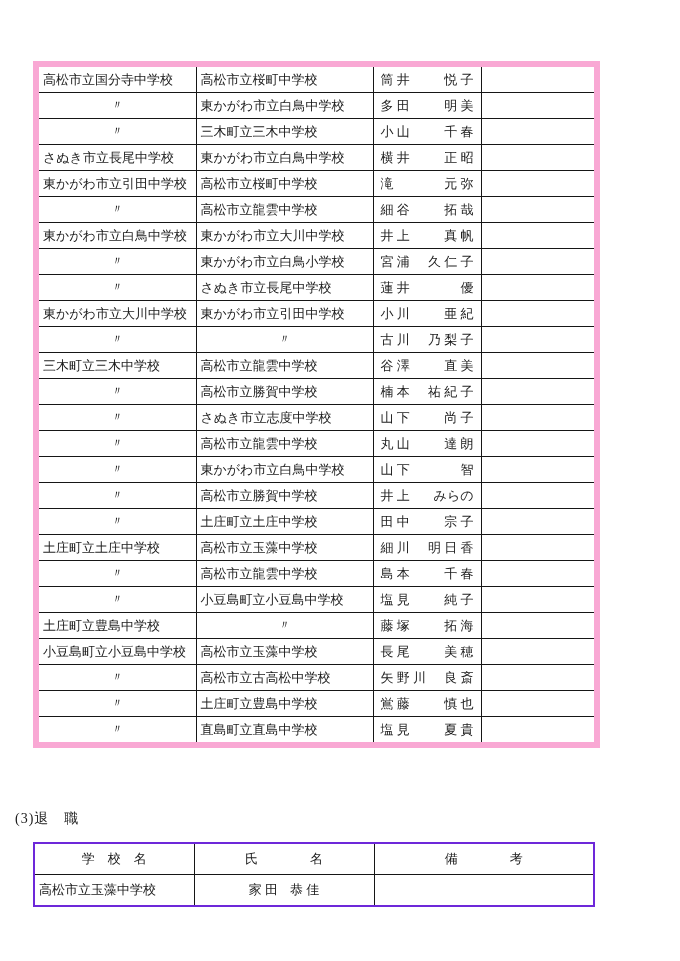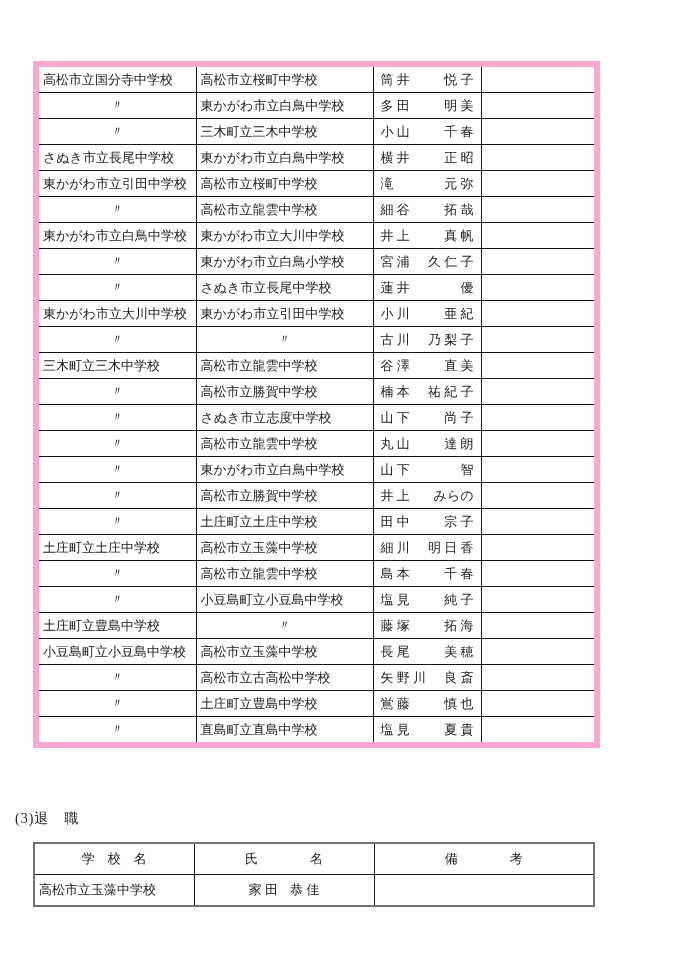--- a/index.html
+++ b/index.html
@@ -15,21 +15,21 @@
     padding:0 0 0 4px;overflow:hidden;white-space:nowrap;vertical-align:middle;
   }
   .transfer-table td.ditto{text-align:center;padding:0;font-size:12px;}
   td.name-td{padding:0;}
   .name-wrap{
     display:flex;justify-content:space-between;align-items:center;
     padding:0 7px;height:25px;font-size:13px;
   }
   .name-wrap.centered{justify-content:center;gap:12px;height:30px;}
   .section-label{position:absolute;left:15px;top:810px;font-size:14px;letter-spacing:1px;text-align:right;}
-  .retire-table{left:33px;top:842px;width:560px;border:2px solid #737373;padding-left:16px;}
+  .retire-table{left:33px;top:842px;width:560px;border:2px solid #6d28d9;padding-left:16px;}
   .retire-table th{
     border:1px solid #161616;height:28px;font-size:13px;font-weight:normal;
     text-align:center;vertical-align:middle;
   }
   .retire-table td{
     border:1px solid #161616;height:30px;font-size:13px;
     padding:0 0 0 4px;vertical-align:middle;white-space:nowrap;
   }
   .retire-table td.name-td{padding:0;}
   .page-footer{

